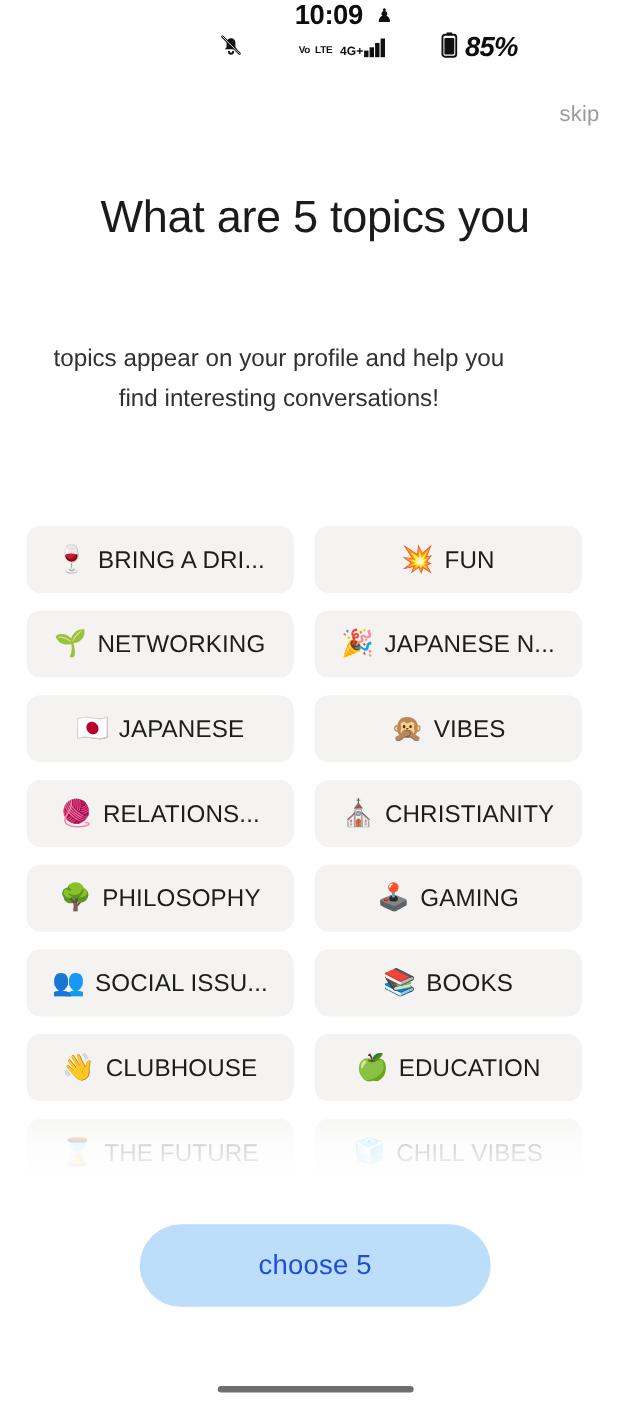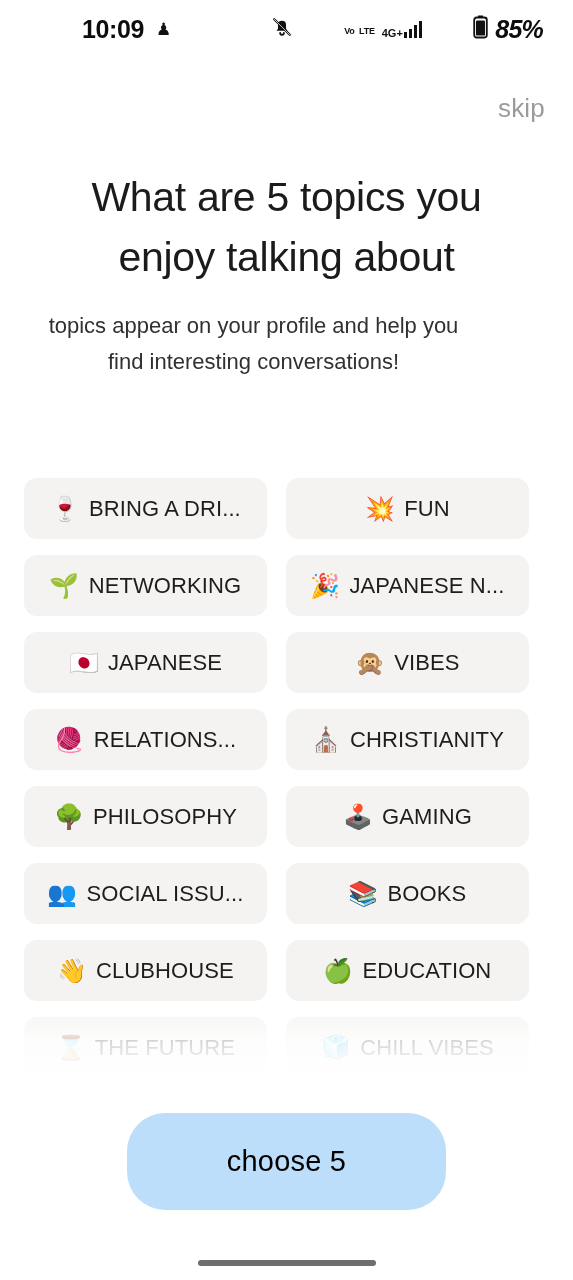--- a/index.html
+++ b/index.html
@@ -9,20 +9,21 @@
     font-family:"Liberation Sans", sans-serif;
     overflow:hidden;
   }
   .phone { position:relative; width:573px; height:1280px; background:#fff; }
 
   
   .statusbar {
     position:absolute; top:0; left:0; width:573px; height:58px;
     display:flex; align-items:center; justify-content:space-between;
     padding:0 30px 0 82px;
+    flex-direction:column;
   }
   .sb-left { display:flex; align-items:center; gap:12px; }
   .sb-time { font-size:25px; font-weight:700; color:#0d0d0d; letter-spacing:-0.4px; }
   .sb-appicon { font-size:17px; line-height:1; color:#111; }
   .sb-right { display:flex; align-items:center; gap:7px; }
   .ic { display:block;margin-left:44px; }
   .sb-volte {
     font-size:9px; font-weight:700; line-height:8px; color:#111;
     text-align:center; letter-spacing:-0.2px;
   }
@@ -32,21 +33,21 @@
   .bars i { width:3.5px; background:#111; display:block; }
   .bars i:nth-child(1){ height:6px; }
   .bars i:nth-child(2){ height:9px; }
   .bars i:nth-child(3){ height:13px; }
   .bars i:nth-child(4){ height:17px; }
   .sb-batt { font-size:25px; font-weight:700; color:#0d0d0d; letter-spacing:-0.8px;font-style:italic; }
 
   
   .skip-row { position:absolute; top:93px; right:28px; }
   .skip {
-    font-size:26px; color:#9b9b9b; letter-spacing:0.2px;
+    font-size:20px; color:#9b9b9b; letter-spacing:0.2px;
     background:none; border:none; cursor:pointer;
     font-family:"Liberation Sans", sans-serif;
   }
 
   
   .headline {
     position:absolute; top:167px; left:0; width:573px;
     text-align:center; font-size:41px; line-height:60px;
     color:#1b1b1b; font-weight:400; letter-spacing:-0.3px;
     padding:0 24px;
@@ -79,23 +80,23 @@
   }
   .fade-mask {
     position:absolute; top:1000px; left:0; width:573px; height:86px;
     background:linear-gradient(to bottom, rgba(255,255,255,0) 0%, rgba(255,255,255,0.82) 48%, rgba(255,255,255,1) 86%);
     pointer-events:none;
   }
 
   
   .cta {
     position:absolute; top:1113px; left:127px;
-    width:319px; height:97px;
+    width:319px; height:75px;
     background:#bddefa; border:none; border-radius:38px;
-    color:#000000; font-size:29px; letter-spacing:0.2px;
+    color:#1d4ed8; font-size:25px; letter-spacing:0.2px;
     cursor:pointer; font-family:"Liberation Sans", sans-serif;
   }
 
   
   .gesture {
     position:absolute; bottom:14px; left:50%; transform:translateX(-50%);
     width:178px; height:6px; border-radius:3px; background:#6e6e6e;
   }
 </style>
 </head>
@@ -140,21 +141,20 @@
       <span class="sb-batt">85%</span>
     </div>
   </div>
 
   <div class="skip-row">
     <button class="skip">skip</button>
   </div>
 
   <h1 class="headline">
     <span>What are 5 topics you</span><br>
-    <span>enjoy talking about</span>
   </h1>
   <p class="subtitle">
     <span>topics appear on your profile and help you</span><br>
     <span>find interesting conversations!</span>
   </p>
 
   <div class="topics">
       <button class="chip">
         <span class="emo">🍷</span>
         <span class="lbl">BRING A DRI...</span>

